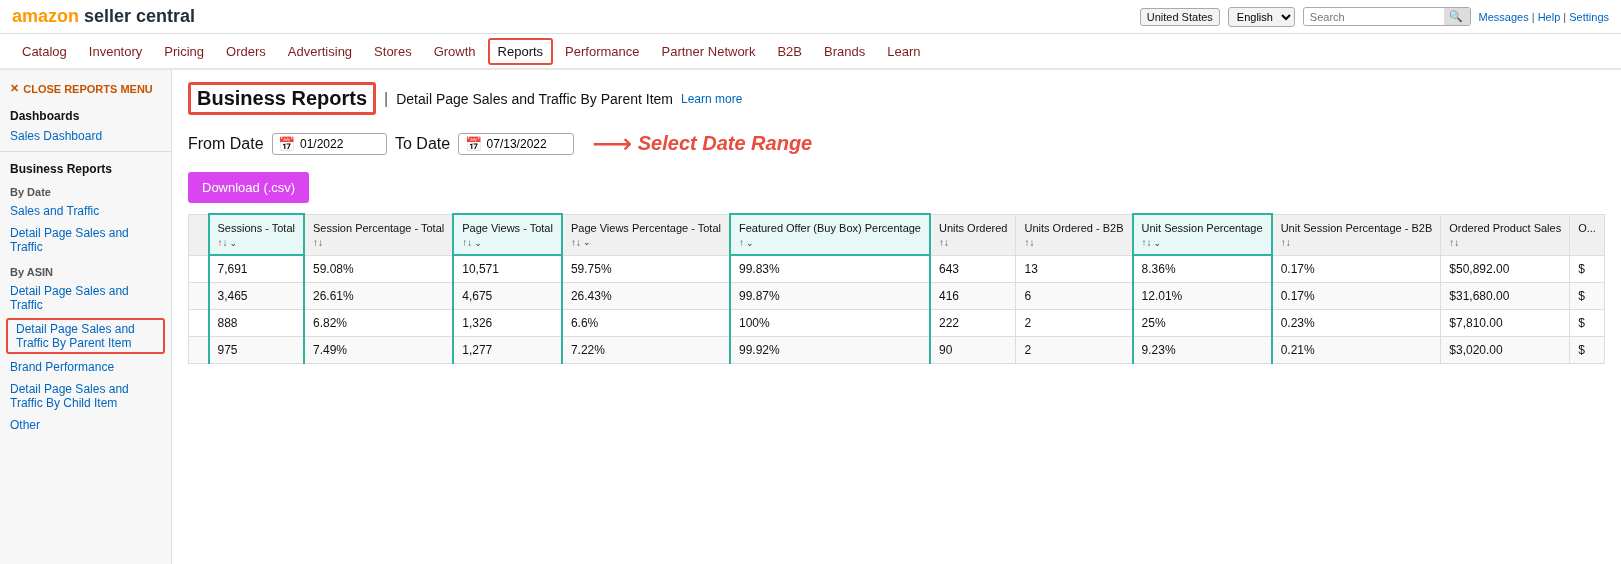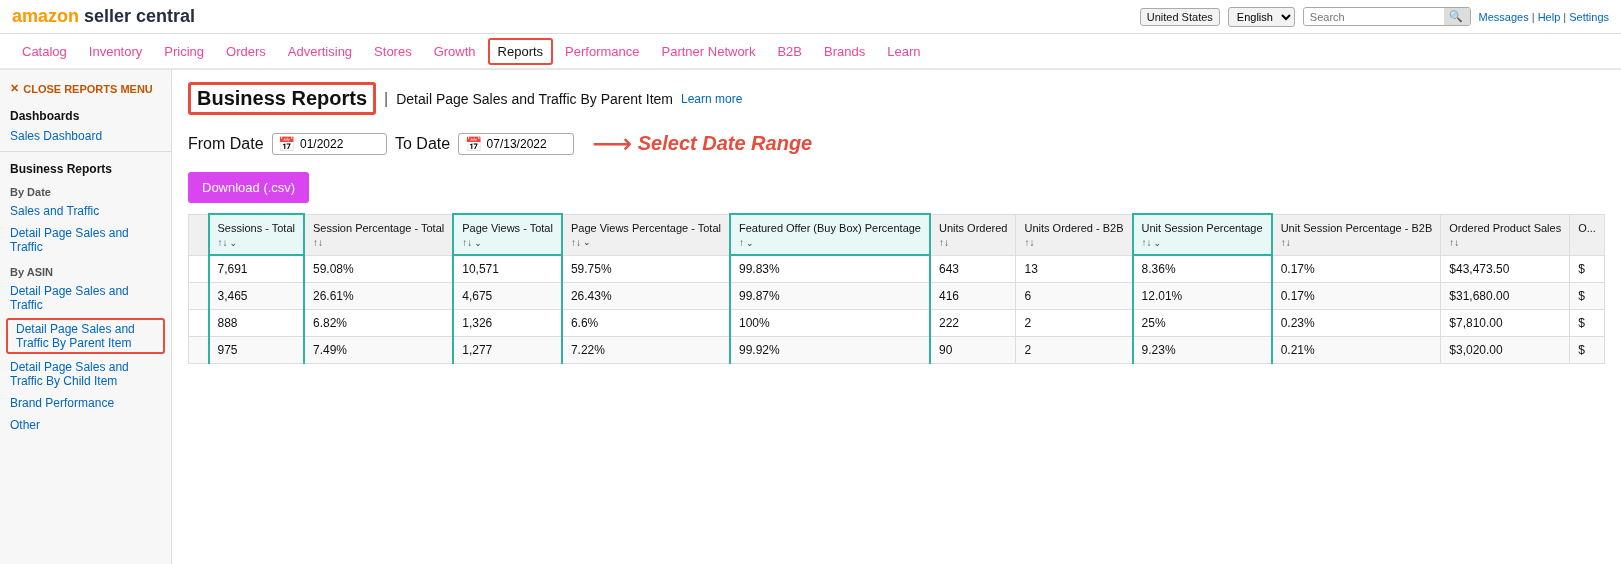--- a/index.html
+++ b/index.html
@@ -65,21 +65,21 @@
       background: #fff;
       border-bottom: 2px solid #e7e7e7;
       padding: 0 12px;
       height: 36px;
       gap: 2px;
     }
     .nav-item {
       padding: 6px 10px;
       font-size: 13px;
       cursor: pointer;
-      color: #ec4899;
+      color: #7f1d1d;
       border-radius: 2px;
     }
     .nav-item.active {
       border: 2px solid #e74c3c;
       border-radius: 3px;
       color: #111;
       padding: 4px 8px;
     }
 
     
@@ -331,22 +331,22 @@
     <div class="sidebar-divider"></div>
 
     <div class="sidebar-section-title">Business Reports</div>
     <div class="sidebar-group-title">By Date</div>
     <div class="sidebar-item">Sales and Traffic</div>
     <div class="sidebar-item">Detail Page Sales and Traffic</div>
 
     <div class="sidebar-group-title">By ASIN</div>
     <div class="sidebar-item">Detail Page Sales and Traffic</div>
     <div class="sidebar-item highlighted">Detail Page Sales and Traffic By Parent Item</div>
+    <div class="sidebar-item">Brand Performance</div>
     <div class="sidebar-item">Detail Page Sales and Traffic By Child Item</div>
-    <div class="sidebar-item">Brand Performance</div>
     <div class="sidebar-item">Other</div>
   </div>
 
   <div class="content-area">
 
     
     <div class="page-header">
       <div class="page-title">Business Reports</div>
       <span style="font-size:16px; color:#555;">|</span>
       <span class="page-subtitle">Detail Page Sales and Traffic By Parent Item</span>
@@ -488,21 +488,21 @@
             <td></td>
             <td style="border-left: 2px solid rgb(45, 179, 160); border-right: 2px solid rgb(45, 179, 160);">7,691</td>
             <td>59.08%</td>
             <td style="border-left: 2px solid rgb(45, 179, 160); border-right: 2px solid rgb(45, 179, 160);">10,571</td>
             <td>59.75%</td>
             <td style="border-left: 2px solid rgb(45, 179, 160); border-right: 2px solid rgb(45, 179, 160);">99.83%</td>
             <td>643</td>
             <td>13</td>
             <td style="border-left: 2px solid rgb(45, 179, 160); border-right: 2px solid rgb(45, 179, 160);">8.36%</td>
             <td>0.17%</td>
-            <td>$43,473.50</td>
+            <td>$50,892.00</td>
             <td>$</td>
           </tr>
           <tr>
             <td></td>
             <td style="border-left: 2px solid rgb(45, 179, 160); border-right: 2px solid rgb(45, 179, 160);">3,465</td>
             <td>26.61%</td>
             <td style="border-left: 2px solid rgb(45, 179, 160); border-right: 2px solid rgb(45, 179, 160);">4,675</td>
             <td>26.43%</td>
             <td style="border-left: 2px solid rgb(45, 179, 160); border-right: 2px solid rgb(45, 179, 160);">99.87%</td>
             <td>416</td>

